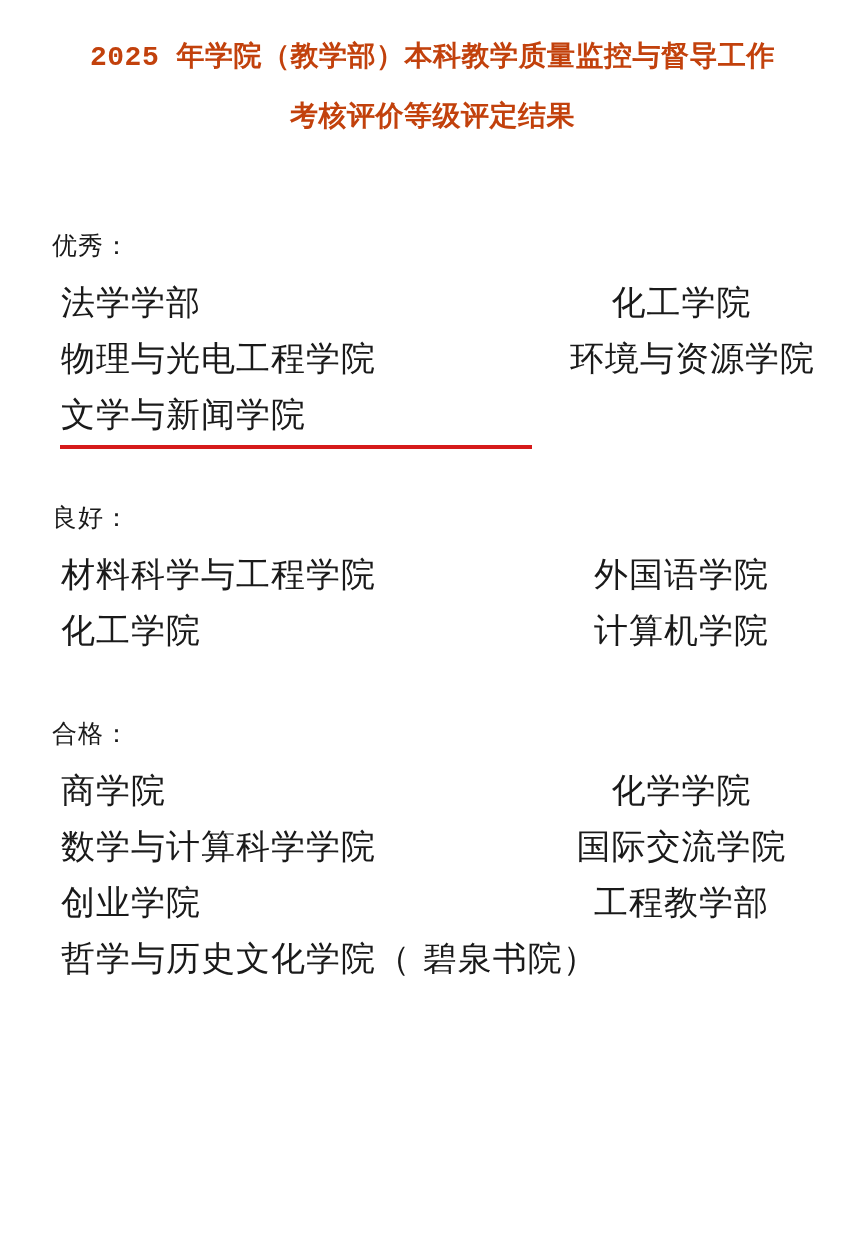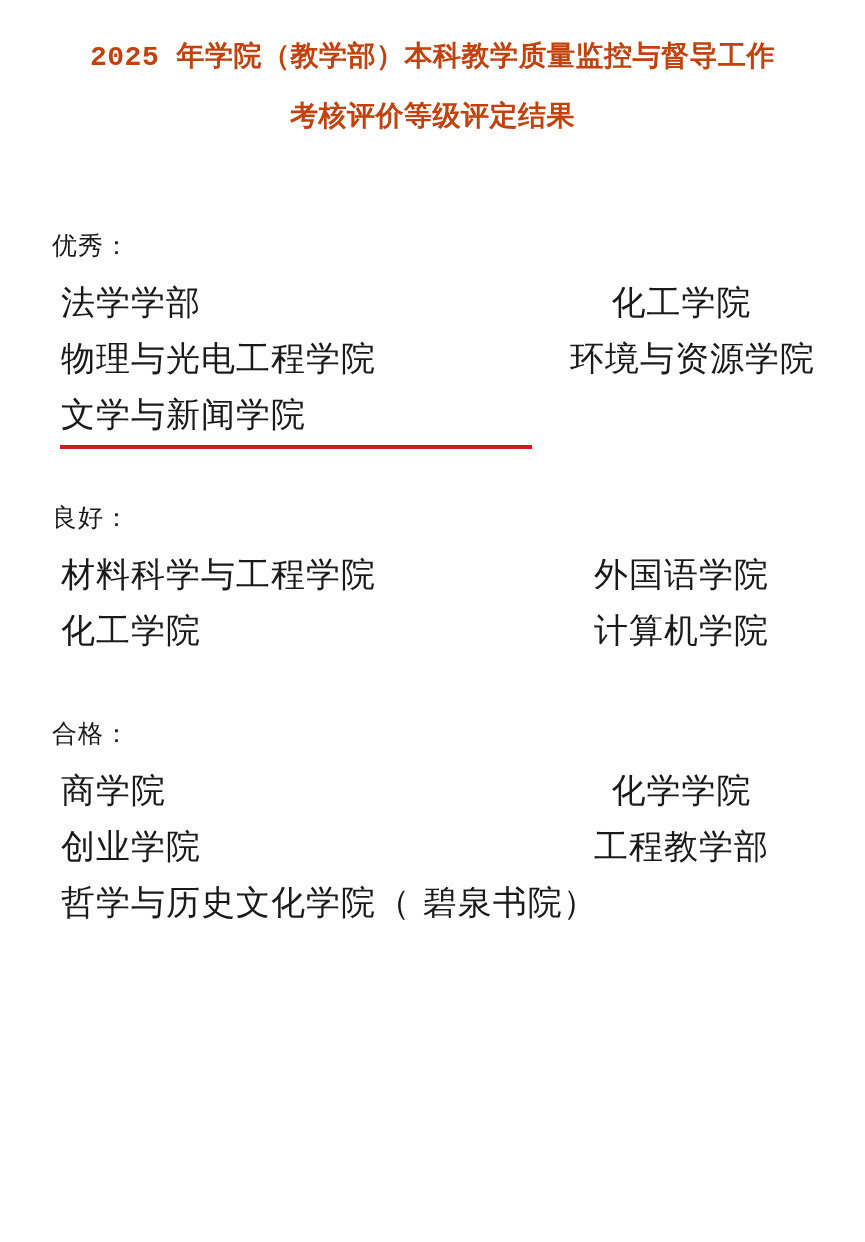--- a/index.html
+++ b/index.html
@@ -143,20 +143,24 @@
 
     <div class="group">
       <div class="group-label">合格：</div>
 
       <div class="row">
         <span class="cell col-left">商学院</span>
         <span class="cell col-right">化学学院</span>
       </div>
 
 
+      <div class="row">
+        <span class="cell col-left">数学与计算科学学院</span>
+        <span class="cell col-right">国际交流学院</span>
+      </div>
 
       <div class="row">
         <span class="cell col-left">创业学院</span>
         <span class="cell col-right">工程教学部</span>
       </div>
 
       <div class="row">
         <span class="cell col-left">哲学与历史文化学院（ 碧泉书院）</span>
         <span class="cell col-right empty"></span>
       </div>

